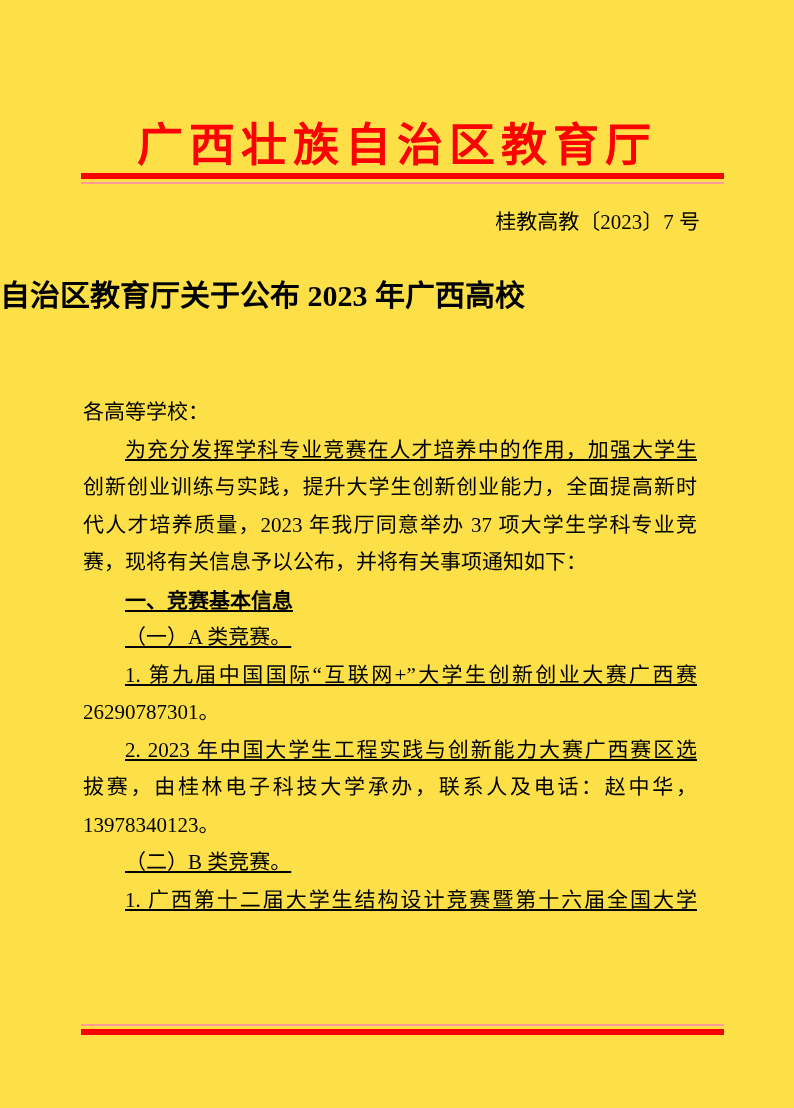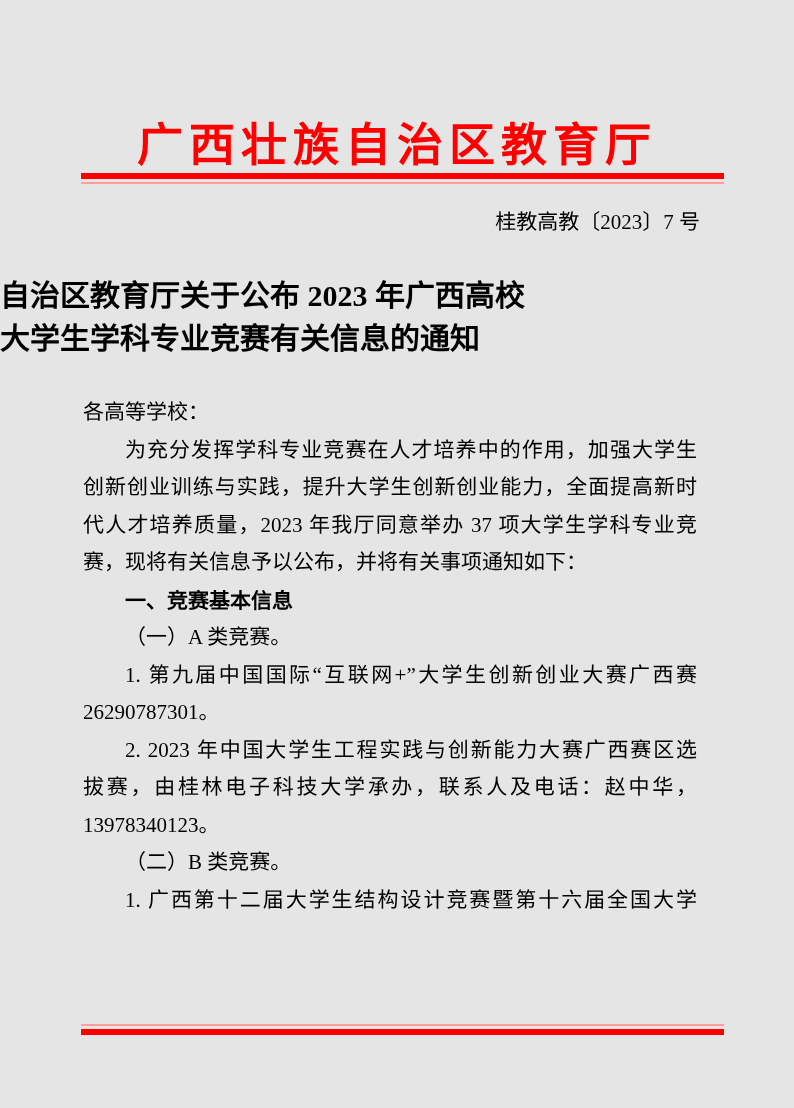--- a/index.html
+++ b/index.html
@@ -8,21 +8,21 @@
     --text-black:#000000;
   }
   *{margin:0;padding:0;box-sizing:border-box;}
   html,body{width:794px;height:1108px;background:#ffffff;}
   body{
     font-family:"Liberation Serif","DejaVu Serif",serif;
     color:var(--text-black,#000);
     position:relative;
     overflow:hidden;
   }
-  .page{position:relative;width:794px;height:1108px;background:#e5e5e5;}
+  .page{position:relative;width:794px;height:1108px;background:#fde047;}
 
   
   .letterhead{
     position:absolute;top:117px;left:0;right:0;
     text-align:center;
     font-size:46px;line-height:58px;
     font-weight:700;
     letter-spacing:6px;
     color:var(--accent-red,#fe0000);
   }
@@ -49,21 +49,21 @@
     font-size:30px;line-height:43px;
     font-weight:700;
   }
 
   
   .doc-body{
     position:absolute;top:394px;left:83px;width:614px;
     font-size:21px;line-height:37.5px;
   }
   .line{min-height:37.5px;white-space:normal;}
-  .indent{text-indent:42px;}
+  .indent{text-indent:42px;text-decoration:underline;}
   .stretch{text-align:justify;text-align-last:justify;text-justify:inter-character;}
   .heading{
     font-weight:700;
     font-family:"Liberation Sans","DejaVu Sans",sans-serif;
   }
 </style>
 </head>
 <body>
 
 <div class="page">
@@ -73,21 +73,20 @@
   <div class="sep sep-top">
     <div class="rule-thick"></div>
     <div class="rule-gap"></div>
     <div class="rule-thin"></div>
   </div>
 
   <div class="doc-number">桂教高教〔2023〕7 号</div>
 
   <div class="doc-title">
     <div class="title-line">自治区教育厅关于公布 2023 年广西高校</div>
-    <div class="title-line">大学生学科专业竞赛有关信息的通知</div>
   </div>
 
   <div class="doc-body">
     <div class="line">各高等学校：</div>
 
     <div class="line indent stretch">为充分发挥学科专业竞赛在人才培养中的作用，加强大学生</div>
     <div class="line stretch">创新创业训练与实践，提升大学生创新创业能力，全面提高新时</div>
     <div class="line stretch">代人才培养质量，2023 年我厅同意举办 37 项大学生学科专业竞</div>
     <div class="line">赛，现将有关信息予以公布，并将有关事项通知如下：</div>
 

